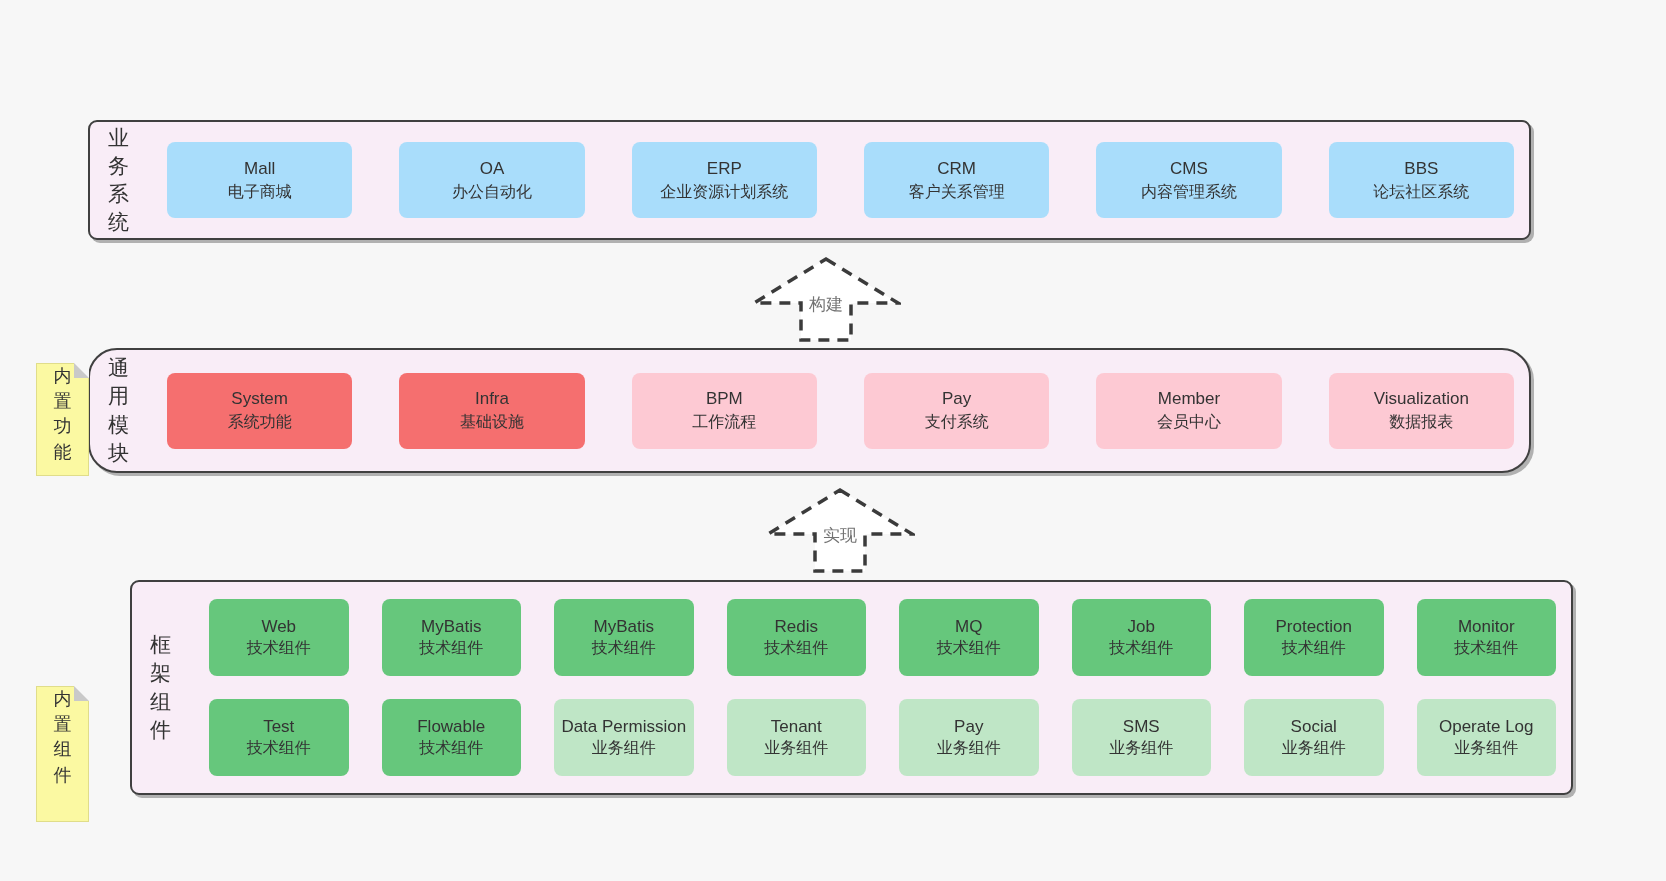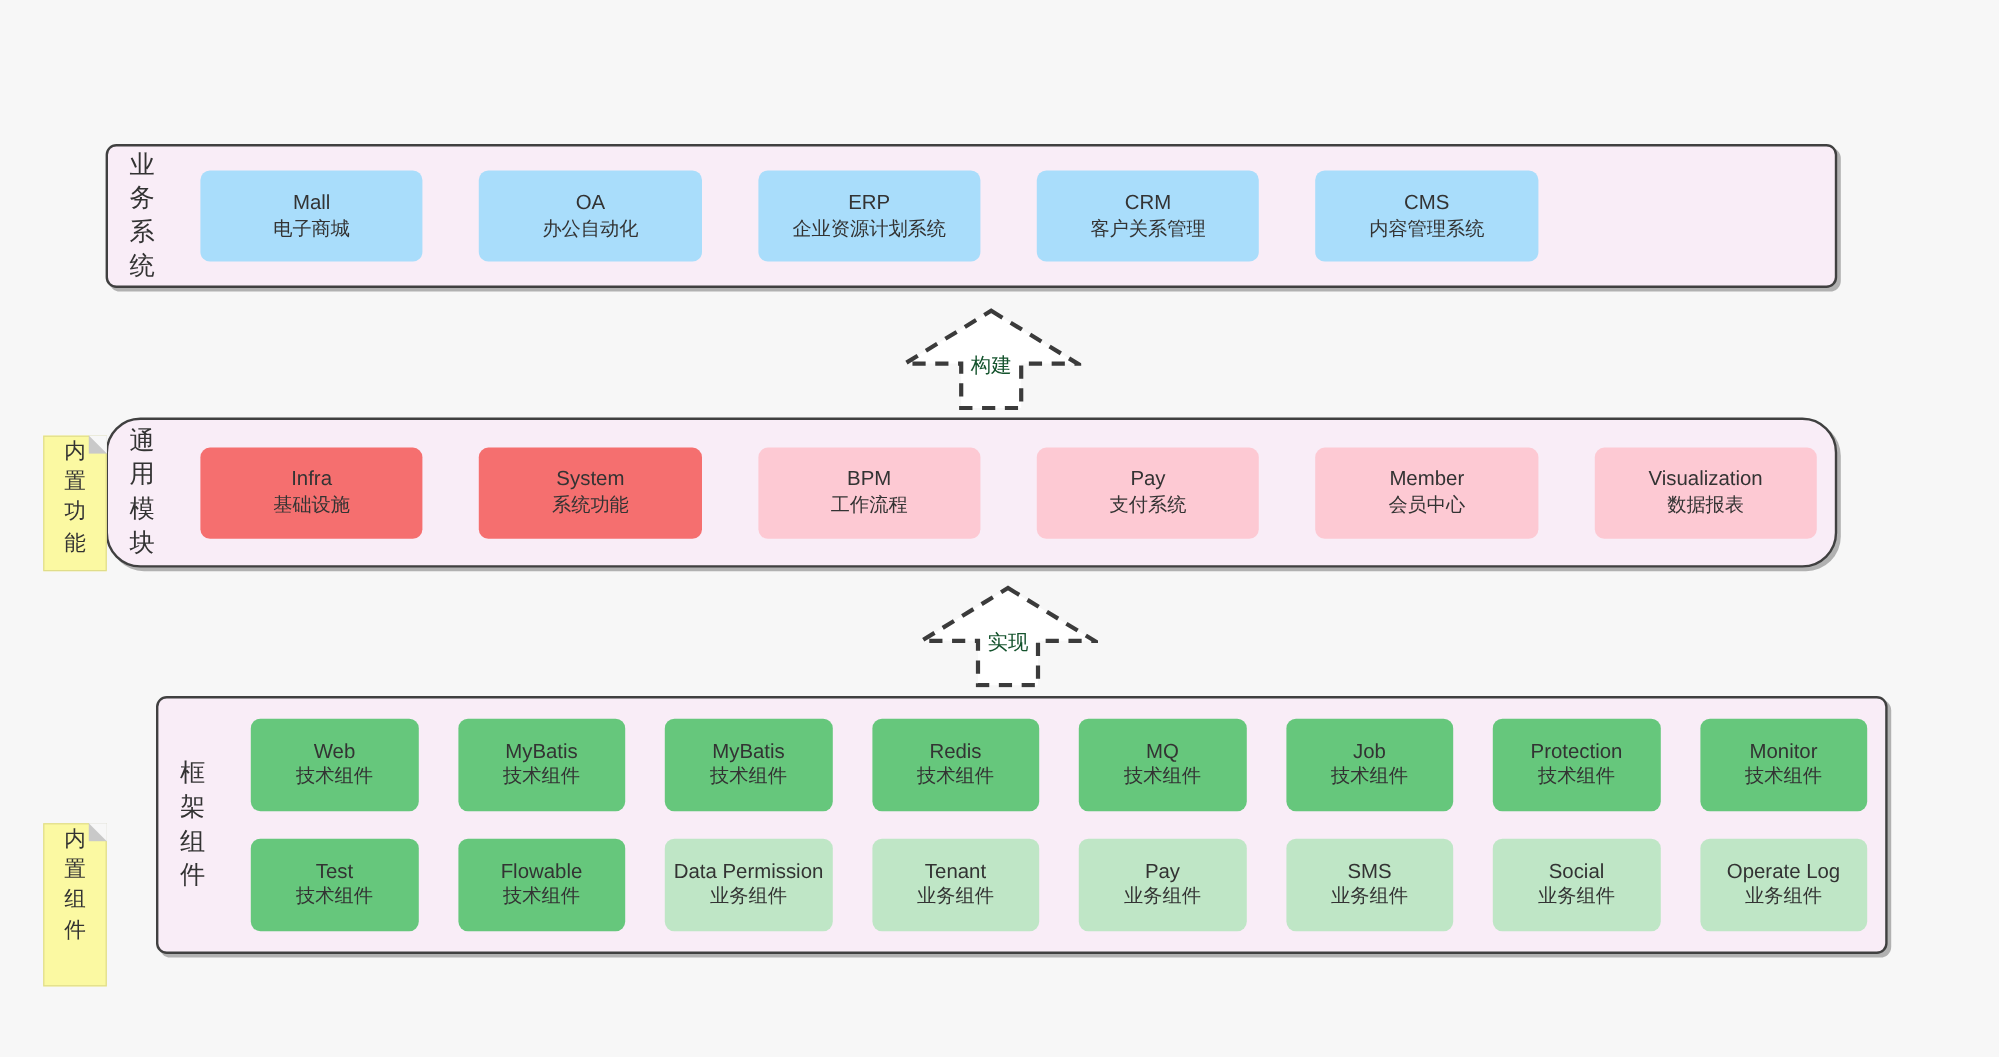--- a/index.html
+++ b/index.html
@@ -115,21 +115,21 @@
   .arrow .arrow-label {
     position: absolute;
     left: 50%;
     top: 38px;
     transform: translateX(-50%);
     background: #ffffff;
     font-size: 17px;
     line-height: 22px;
     padding: 0 3px;
     white-space: nowrap;
-    color: #14532d;
+    color: #737373;
   }
 </style>
 </head>
 <body>
 
 <div class="canvas">
 
   <div class="arrow arrow-build">
     <svg viewBox="0 0 150 86">
       <polygon points="75,3 147,47 100,47 100,84 50,84 50,47 3,47" fill="#ffffff" stroke="#3b3b3b" stroke-width="3.5" stroke-dasharray="11,8"></polygon>
@@ -169,35 +169,39 @@
         <div class="t2">企业资源计划系统</div>
       </div>
       <div class="box b-blue">
         <div class="t1">CRM</div>
         <div class="t2">客户关系管理</div>
       </div>
       <div class="box b-blue">
         <div class="t1">CMS</div>
         <div class="t2">内容管理系统</div>
       </div>
+      <div class="box b-blue">
+        <div class="t1">BBS</div>
+        <div class="t2">论坛社区系统</div>
+      </div>
     </div>
   </div>
 
   <div class="layer layer-modules">
     <div class="label-col">
       <div class="vtext">通用模块</div>
     </div>
     <div class="boxes cols6">
       <div class="box b-red">
+        <div class="t1">System</div>
+        <div class="t2">系统功能</div>
+      </div>
+      <div class="box b-red">
         <div class="t1">Infra</div>
         <div class="t2">基础设施</div>
-      </div>
-      <div class="box b-red">
-        <div class="t1">System</div>
-        <div class="t2">系统功能</div>
       </div>
       <div class="box b-pink">
         <div class="t1">BPM</div>
         <div class="t2">工作流程</div>
       </div>
       <div class="box b-pink">
         <div class="t1">Pay</div>
         <div class="t2">支付系统</div>
       </div>
       <div class="box b-pink">

